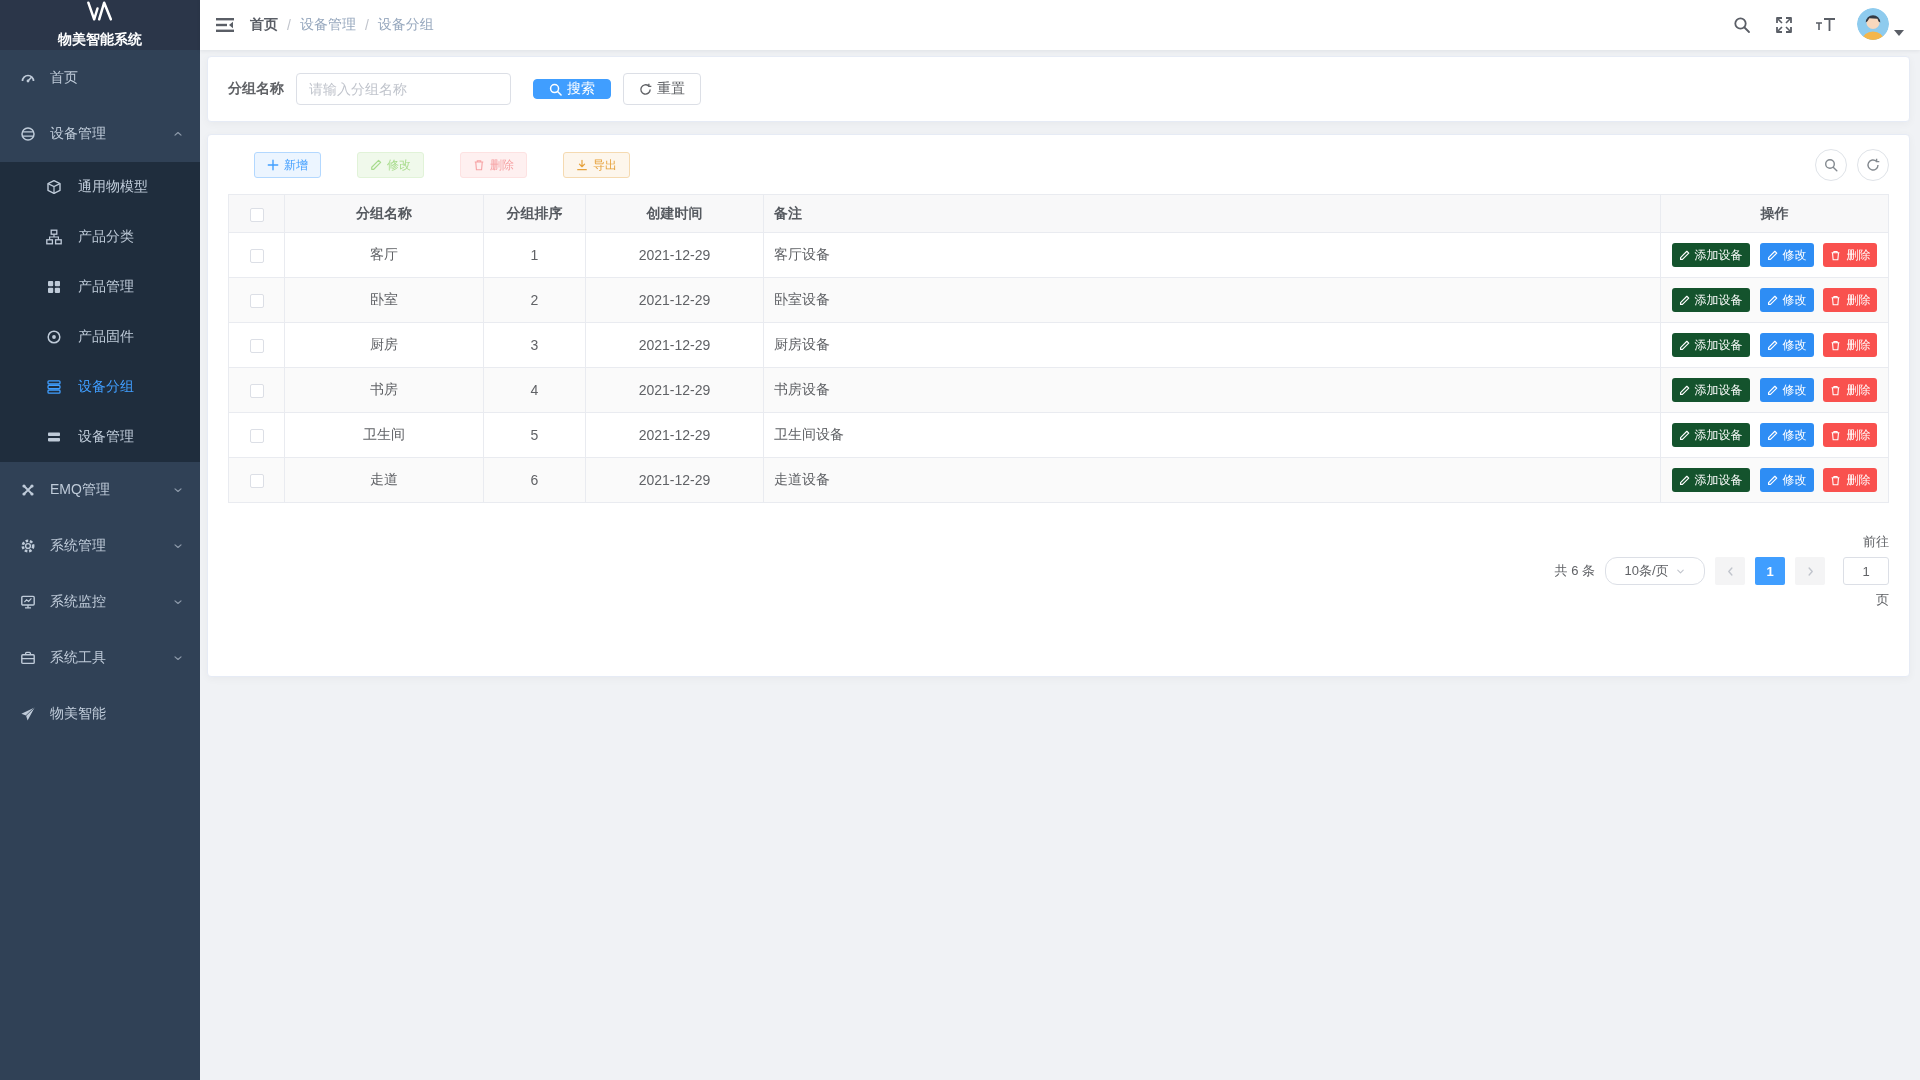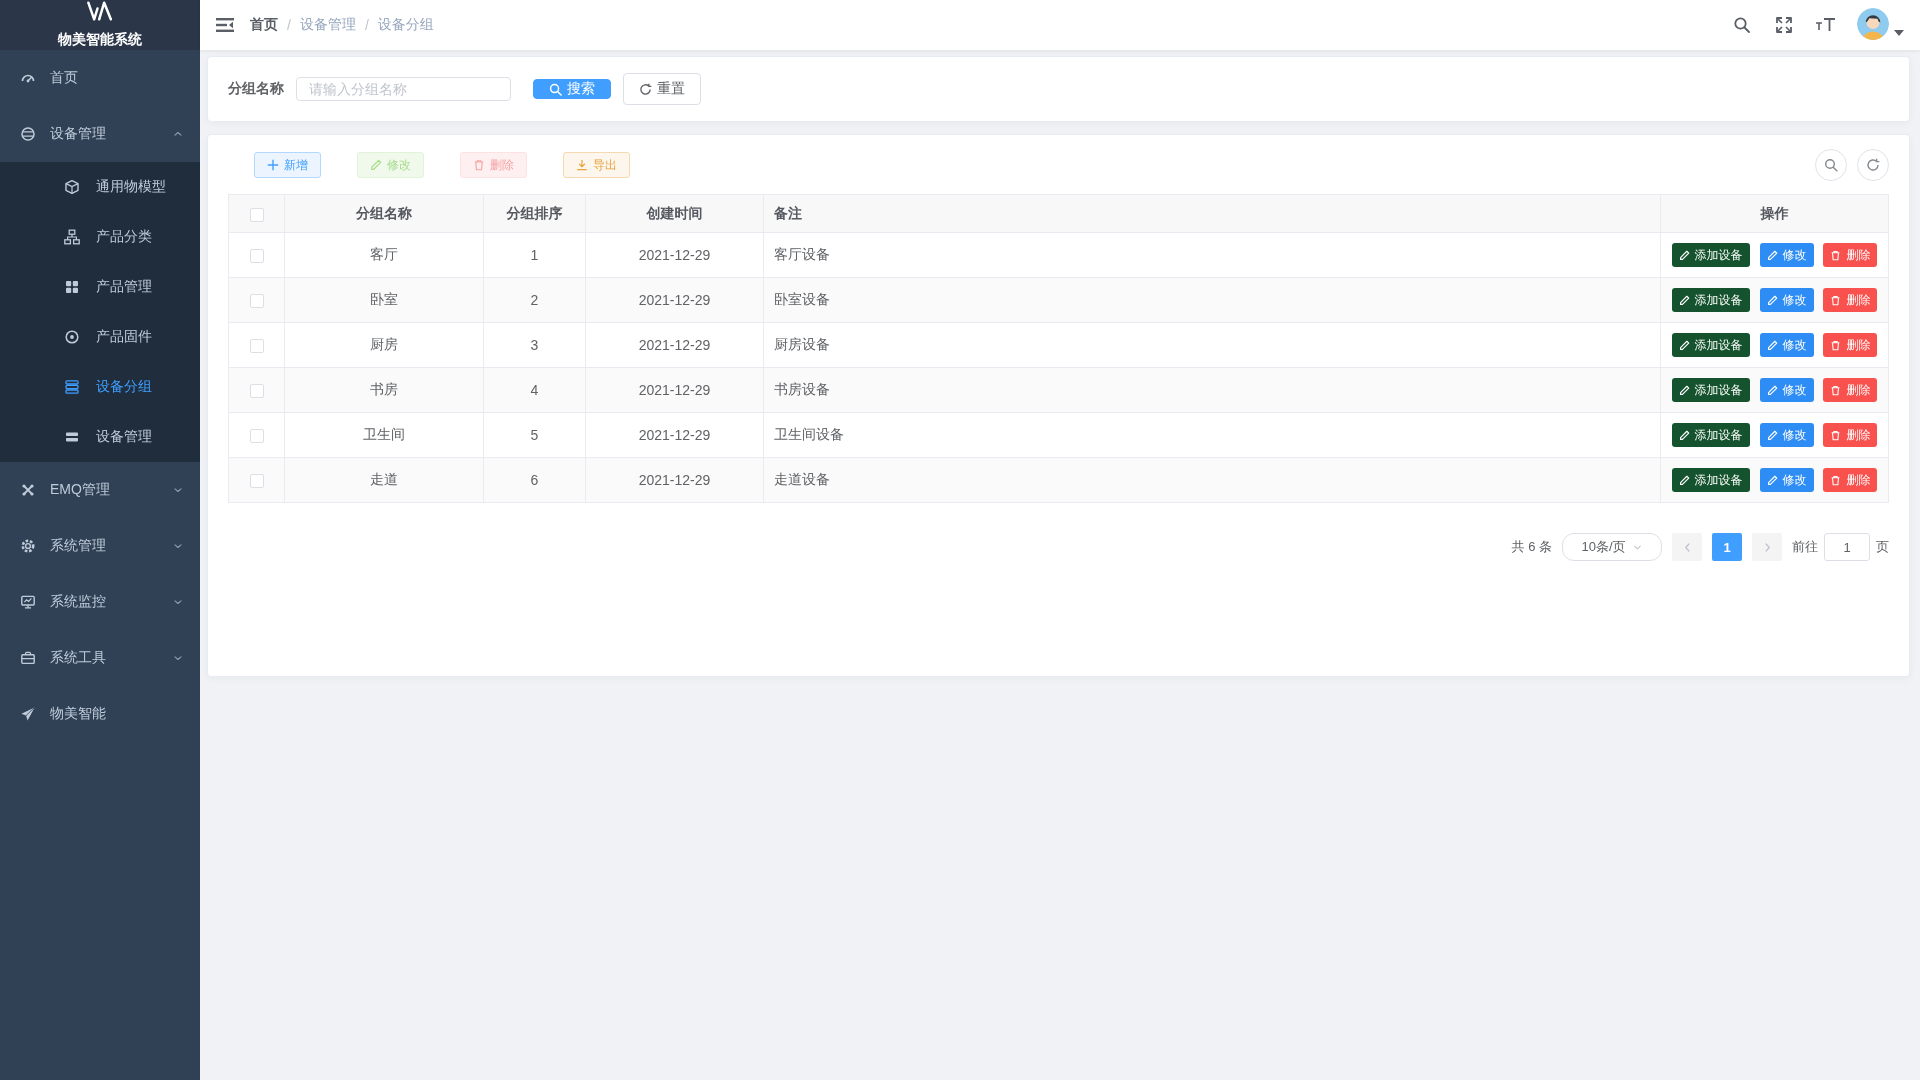--- a/index.html
+++ b/index.html
@@ -8,21 +8,21 @@
   .app { display:flex; width:100%; height:100%; }
 
   
   .sidebar { width:200px; height:100%; background:#304156; flex-shrink:0; display:flex; flex-direction:column; }
   .logo { height:50px; display:flex; align-items:center; justify-content:center; gap:10px; background:#2b3649; cursor:pointer;flex-direction:column; }
   .logo-title { color:#fff; font-weight:bold; font-size:14px; }
   .menu { flex:1; overflow:hidden; }
   .menu-item { position:relative; height:56px; display:flex; align-items:center; gap:14px; padding-left:20px; color:#bfcbd9; cursor:pointer; }
   .menu-item .mi-icon { width:16px; height:16px; flex-shrink:0; }
   .submenu { background:#1f2d3d; }
-  .submenu .menu-item { height:50px; padding-left:64px; gap:16px; }
+  .submenu .menu-item { height:50px; padding-left:46px; gap:16px; }
   .menu-item.active { color:#409eff; }
   .chevron { position:absolute; right:16px; width:12px; height:12px; color:#8e9bab; }
   .chevron.up { transform:rotate(180deg); }
 
   
   .main { flex:1; display:flex; flex-direction:column; min-width:0; }
   .navbar { height:50px; background:#fff; box-shadow:0 1px 4px rgba(0,21,41,.08); display:flex; align-items:center; padding:0 16px 0 0; position:relative; z-index:2; }
   .hamburger { width:50px; height:50px; display:flex; align-items:center; justify-content:center; cursor:pointer; color:#5a5e66; }
   .breadcrumb { display:flex; align-items:center; gap:9px; font-size:14px; }
   .bc-home { color:#5a5e66; font-weight:600; cursor:pointer; }
@@ -31,21 +31,21 @@
   .nav-right { margin-left:auto; display:flex; align-items:center; gap:8px; }
   .nav-icon-btn { width:34px; height:40px; display:flex; align-items:center; justify-content:center; color:#5a5e66; cursor:pointer; }
   .avatar-wrap { display:flex; align-items:flex-end; gap:5px; margin-left:6px; cursor:pointer; padding-bottom:2px; }
   .avatar { width:32px; height:32px; border-radius:50%; overflow:hidden; display:block; }
   .caret-down { width:0; height:0; border-left:5px solid transparent; border-right:5px solid transparent; border-top:6px solid #5a5e66; margin-bottom:4px; }
 
   .content { flex:1; padding:6px 10px 0 7px; background:#f0f2f5; }
   .card { background:#fff; border:1px solid #e6ebf5; border-radius:4px; box-shadow:0 2px 8px rgba(0,0,0,.04); }
   .search-card { height:66px; margin-bottom:12px; display:flex; align-items:center; padding:0 20px; gap:12px; }
   .search-label { font-weight:bold; color:#606266; }
-  .search-input { width:215px; height:24px; border:1px solid #dcdfe6; border-radius:4px; padding:0 12px; font-size:14px; color:#606266; outline:none; font-family:inherit; }
+  .search-input { width:215px; height:32px; border:1px solid #dcdfe6; border-radius:4px; padding:0 12px; font-size:14px; color:#606266; outline:none; font-family:inherit; }
   .search-input::placeholder { color:#c0c4cc; }
   .btn { display:inline-flex; align-items:center; justify-content:center; gap:5px; border-radius:4px; cursor:pointer; border:1px solid #dcdfe6; background:#fff; font-size:14px; font-family:inherit; color:#606266; }
   .btn svg { flex-shrink:0; }
   .btn-search { background:#409eff; border-color:#409eff; color:#fff; height:20px; padding:0 15px; margin-left:10px; }
   .btn-reset { height:32px; padding:0 15px; }
 
   .table-card { height:543px; padding:14px 20px; }
   .toolbar { display:flex; align-items:center; gap:10px; margin-bottom:13px; }
   .btn-mini { height:26px; padding:0 12px; font-size:12px; border-radius:3px;margin-left:26px; }
   .btn-plain-primary { background:#ecf5ff; border-color:#b3d8ff; color:#409eff; }
@@ -70,21 +70,21 @@
   .row-btn { height:24px; padding:0 7px; font-size:12px; border-radius:3px; color:#fff; border:none; margin:0 3px; }
   .rb-success { background:#14532d; }
   .rb-primary { background:#2e8df4; }
   .rb-danger  { background:#f9514e; }
 
   .pagination { display:flex; align-items:center; justify-content:flex-end; gap:10px; margin-top:30px; font-size:13px; color:#606266; }
   .pg-select { position:relative; width:100px; height:28px; border:1px solid #dcdfe6; border-radius:12px; display:flex; align-items:center; justify-content:center; gap:6px; color:#606266; cursor:pointer; background:#fff; }
   .pg-select .sel-caret { color:#c0c4cc; }
   .pg-btn { min-width:30px; height:28px; border-radius:2px; background:#f4f4f5; color:#c0c4cc; display:flex; align-items:center; justify-content:center; cursor:pointer; border:none; }
   .pg-page { min-width:30px; height:28px; border-radius:2px; background:#409eff; color:#fff; font-weight:bold; display:flex; align-items:center; justify-content:center; cursor:pointer; }
-  .pg-jump { display:flex; align-items:center; gap:6px; margin-left:0; }
+  .pg-jump { display:flex; align-items:flex-end; gap:6px; margin-left:8px;flex-direction:column; }
   .pg-input { width:46px; height:28px; border:1px solid #dcdfe6; border-radius:3px; text-align:center; font-size:13px; color:#606266; outline:none; font-family:inherit; }
 </style>
 </head>
 <body>
 
 <div class="app">
 
   <aside class="sidebar">
     <div class="logo">
       <svg class="mi-icon" width="30" height="20" viewBox="0 0 36 24">

